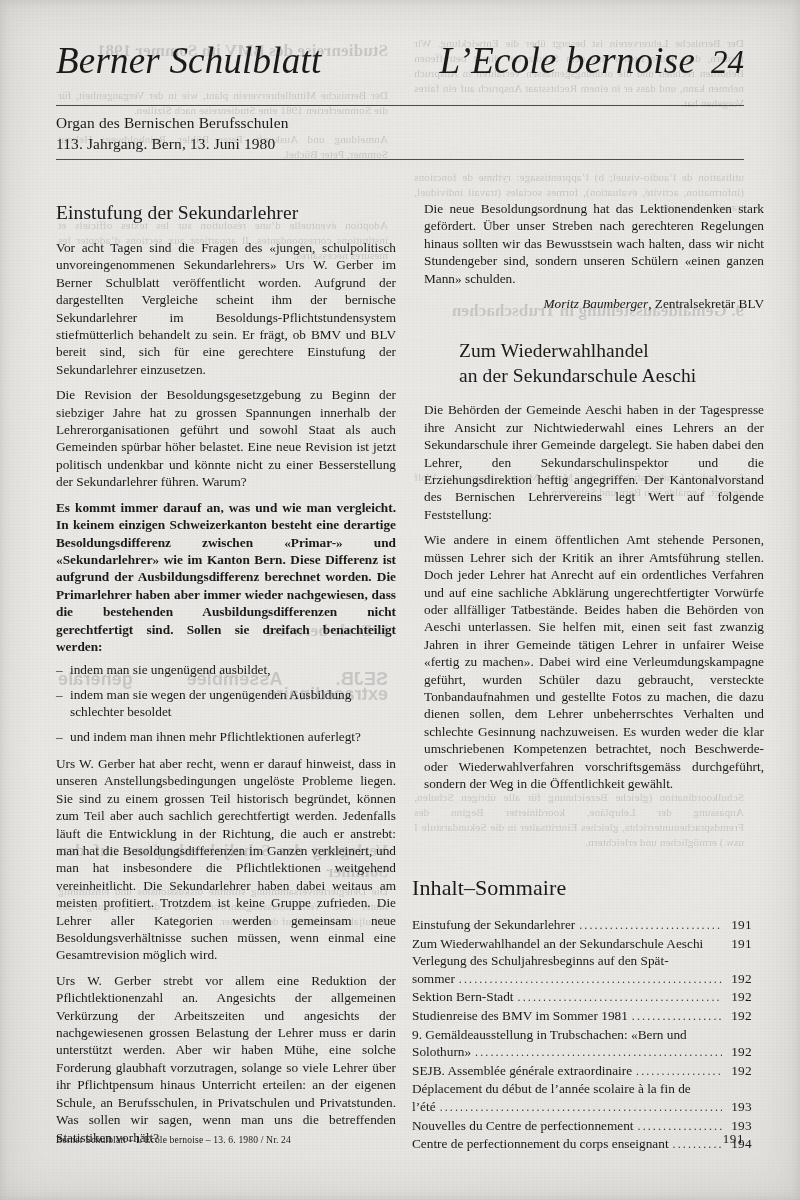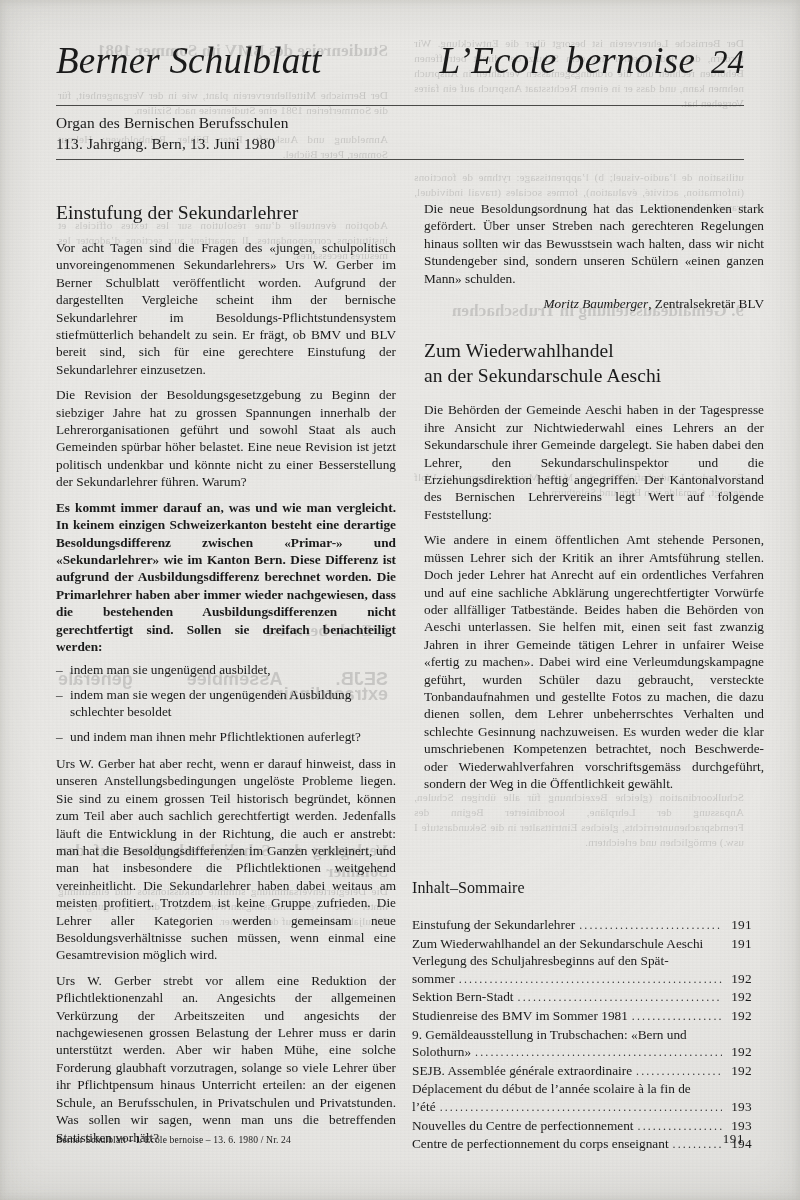--- a/index.html
+++ b/index.html
@@ -201,21 +201,21 @@
 
   
   #toc {
     position: absolute;
     left: 412px;
     top: 876px;
     width: 340px;
   }
   #toc h2 {
     font-weight: 400;
-    font-size: 16px;
+    font-size: 22px;
     line-height: 24px;
     margin: 0 0 16px 0;
     letter-spacing: 0.1px;
   }
   .toc-entry {
     display: flex;
     align-items: baseline;
     font-size: 13.3px;
     line-height: 17.6px;
     margin-bottom: 0;
@@ -333,21 +333,21 @@
       <p>Urs W. Gerber hat aber recht, wenn er darauf hinweist, dass in unseren Anstellungsbedingungen ungelöste Probleme liegen. Sie sind zu einem grossen Teil historisch begründet, können zum Teil aber auch sachlich gerechtfertigt werden. Jedenfalls läuft die Entwicklung in der Richtung, die auch er anstrebt: man hat die Besoldungsdifferenzen im Ganzen verkleinert, und man hat insbesondere die Pflichtlektionen weitgehend vereinheitlicht. Die Sekundarlehrer haben dabei weitaus am meisten profitiert. Trotzdem ist keine Gruppe zufrieden. Die Lehrer aller Kategorien werden gemeinsam neue Besoldungsverhältnisse suchen müssen, wenn einmal eine Gesamtrevision möglich wird.</p>
       <p>Urs W. Gerber strebt vor allem eine Reduktion der Pflichtlektionenzahl an. Angesichts der allgemeinen Verkürzung der Arbeitszeiten und angesichts der nachgewiesenen grossen Belastung der Lehrer muss er darin unterstützt werden. Aber wir haben Mühe, eine solche Forderung glaubhaft vorzutragen, solange so viele Lehrer über ihr Pflichtpensum hinaus Unterricht erteilen: an der eigenen Schule, an Berufsschulen, in Privatschulen und Privatstunden. Was sollen wir sagen, wenn man uns die betreffenden Statistiken vorhält?</p>
     </div>
 
     <div class="col" id="col-right">
       <p>Die neue Besoldungsordnung hat das Lektionendenken stark gefördert. Über unser Streben nach gerechteren Regelungen hinaus sollten wir das Bewusstsein wach halten, dass wir nicht Stundengeber sind, sondern unseren Schülern «einen ganzen Mann» schulden.</p>
       <p class="byline">
         <span class="nm">Moritz Baumberger</span><span>, Zentralsekretär BLV</span>
       </p>
 
-      <h2 class="two-line" style="margin-top:26px;">
+      <h2 class="two-line" style="margin-top:26px;margin-left:35px;">
         <span class="ln">Zum Wiederwahlhandel</span>
         <span class="ln">an der Sekundarschule Aeschi</span>
       </h2>
       <p>Die Behörden der Gemeinde Aeschi haben in der Tagespresse ihre Ansicht zur Nichtwiederwahl eines Lehrers an der Sekundarschule ihrer Gemeinde dargelegt. Sie haben dabei den Lehrer, den Sekundarschulinspektor und die Erziehungsdirektion heftig angegriffen. Der Kantonalvorstand des Bernischen Lehrervereins legt Wert auf folgende Feststellung:</p>
       <p>Wie andere in einem öffentlichen Amt stehende Personen, müssen Lehrer sich der Kritik an ihrer Amtsführung stellen. Doch jeder Lehrer hat Anrecht auf ein ordentliches Verfahren und auf eine sachliche Abklärung ungerechtfertigter Vorwürfe oder allfälliger Tatbestände. Beides haben die Behörden von Aeschi unterlassen. Sie helfen mit, einen seit fast zwanzig Jahren in ihrer Gemeinde tätigen Lehrer in unfairer Weise «fertig zu machen». Dabei wird eine Verleumdungskampagne geführt, wurden Schüler dazu gebraucht, versteckte Tonbandaufnahmen und gestellte Fotos zu machen, die dazu dienen sollen, dem Lehrer unbeherrschtes Verhalten und schlechte Gesinnung nachzuweisen. Es wurden weder die klar umschriebenen Kompetenzen betrachtet, noch Beschwerde- oder Wiederwahlverfahren vorschriftsgemäss durchgeführt, sondern der Weg in die Öffentlichkeit gewählt.</p>
     </div>
 
     <div id="toc">
       <h2>Inhalt–Sommaire</h2>
 

